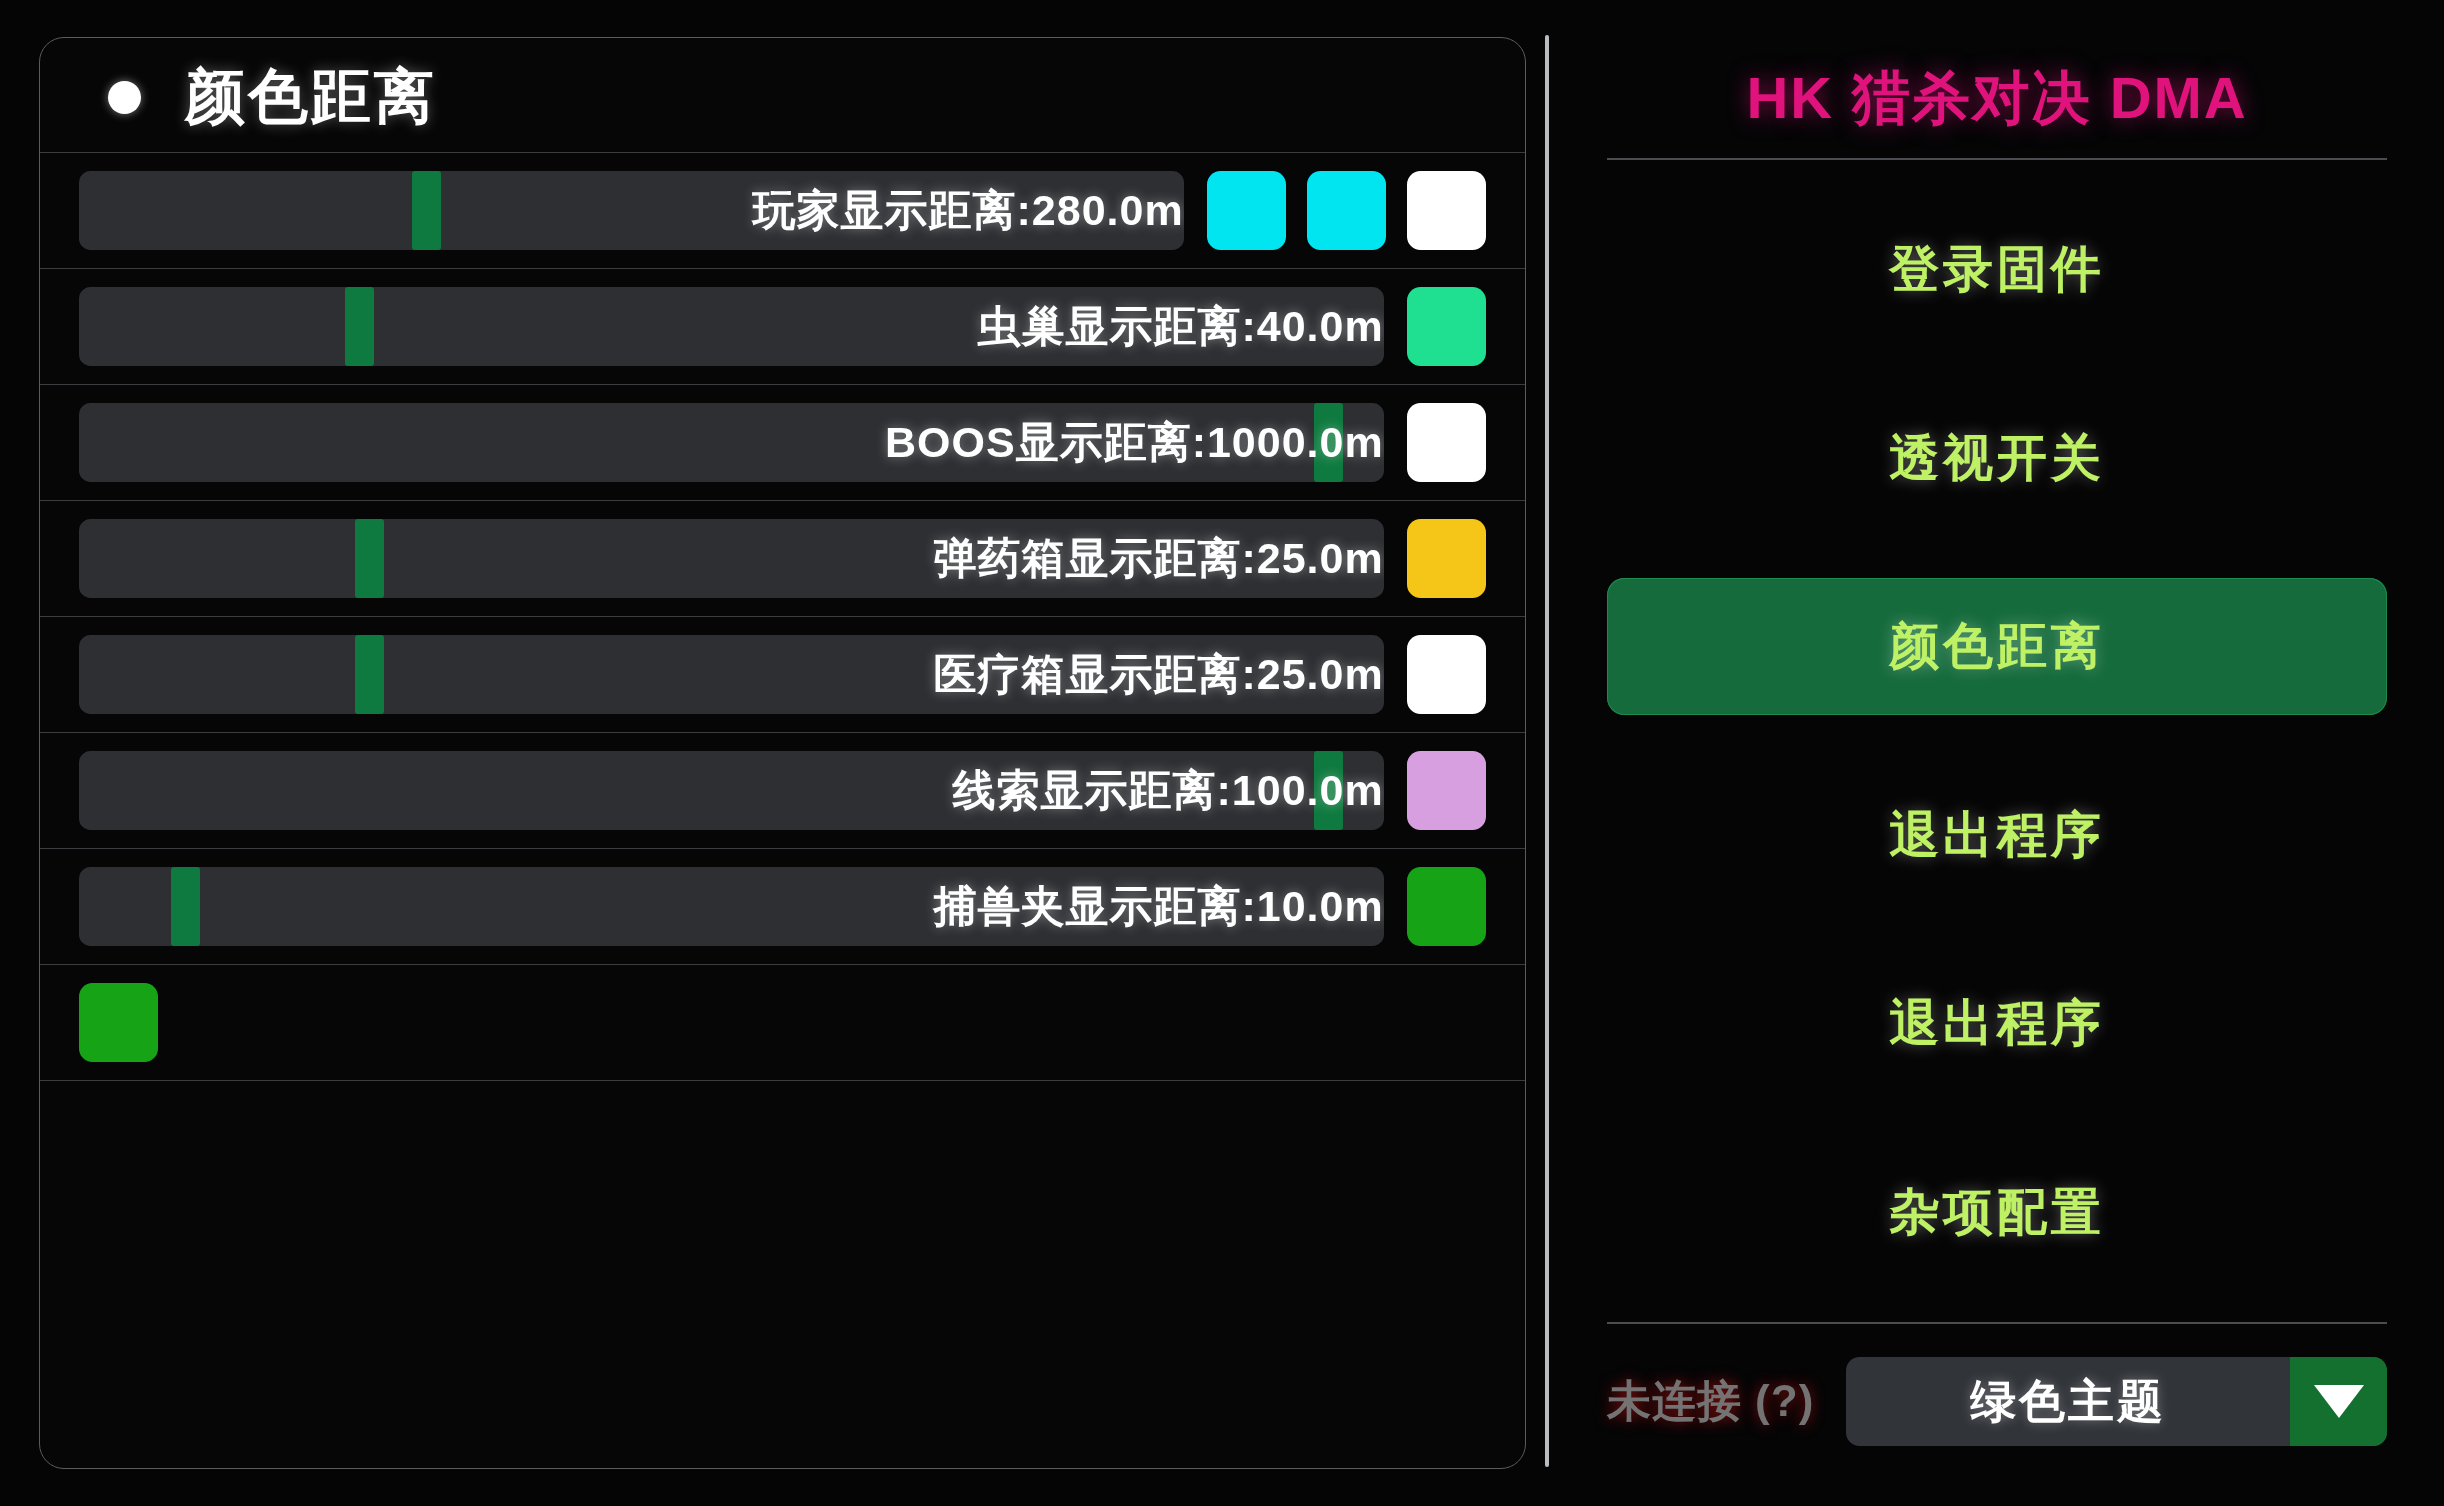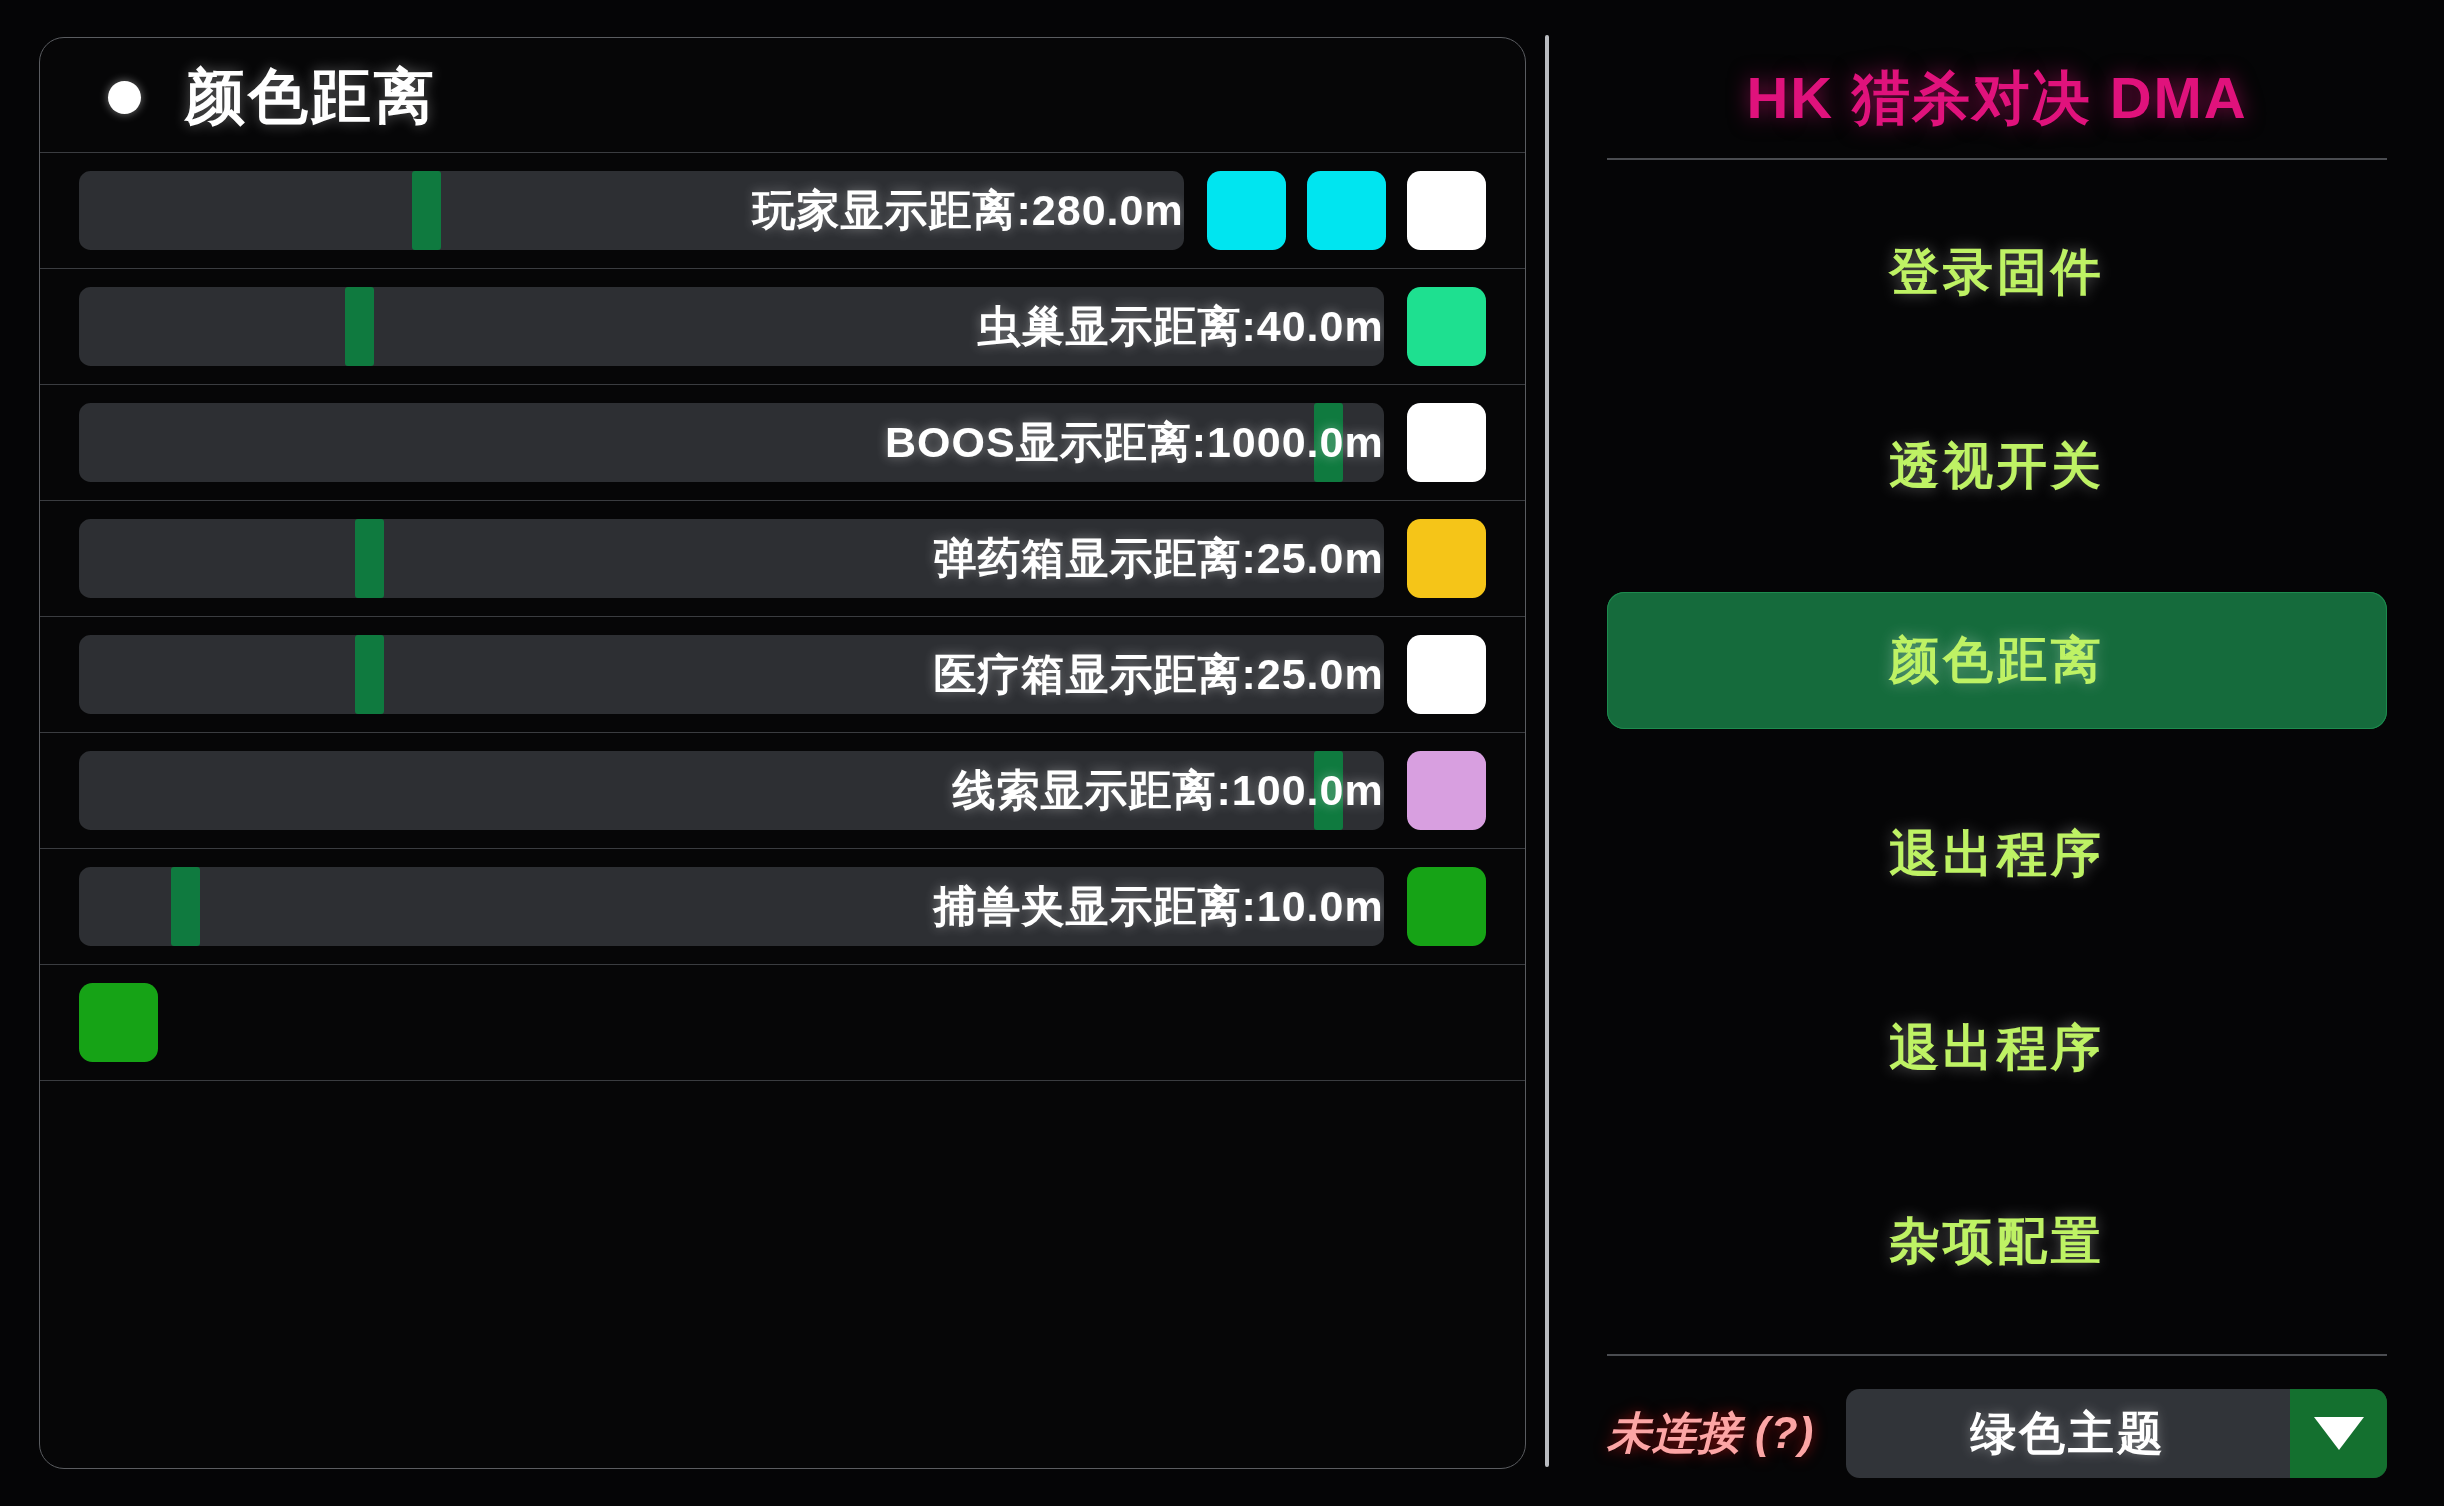--- a/index.html
+++ b/index.html
@@ -137,21 +137,21 @@
     margin: 35px 0 39px 0;
     background: #b9bcc0;
     flex: 0 0 auto;
     border-radius: 1.9px;
   }
 
   
   .sidebar {
     flex: 1;
     height: 1506px;
-    padding: 48px 58px 22px 58px;
+    padding: 48px 58px 54px 58px;
     display: flex;
     flex-direction: column;
   }
 
   .brand {
     text-align: center;
     color: #e0127c;
     font-size: 58px;
     font-weight: 700;
     letter-spacing: 1.9px;
@@ -197,27 +197,26 @@
   .footer {
     flex: 0 0 auto;
     display: flex;
     align-items: center;
     justify-content: space-between;
     gap: 25px;
     padding: 33px 0 5.8px 0;
   }
 
   .status {
-    color: #fca5a5;
+    color: #737373;
     font-size: 44px;
     font-weight: 700;
     letter-spacing: 1px;
     text-shadow: 0 0 13.5px rgba(242,20,20,.55);
     white-space: nowrap;
-    font-style: italic;
   }
 
   .select {
     display: flex;
     align-items: stretch;
     height: 89px;
     border-radius: 13.5px;
     overflow: hidden;
     background: #313439;
     min-width: 541px;

